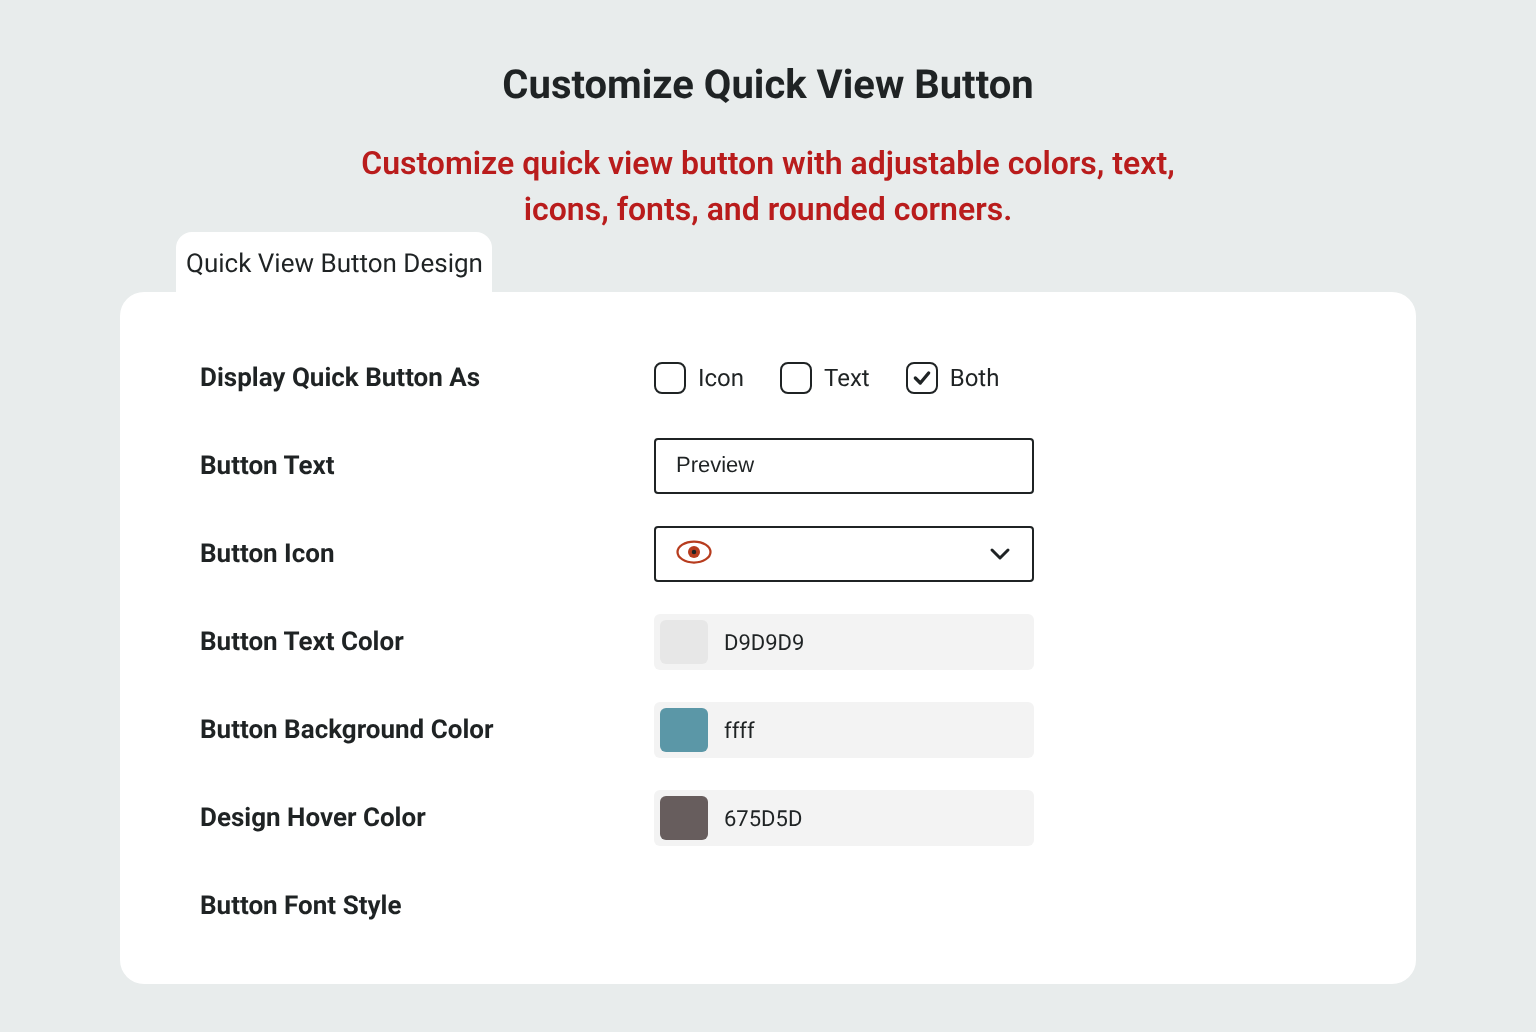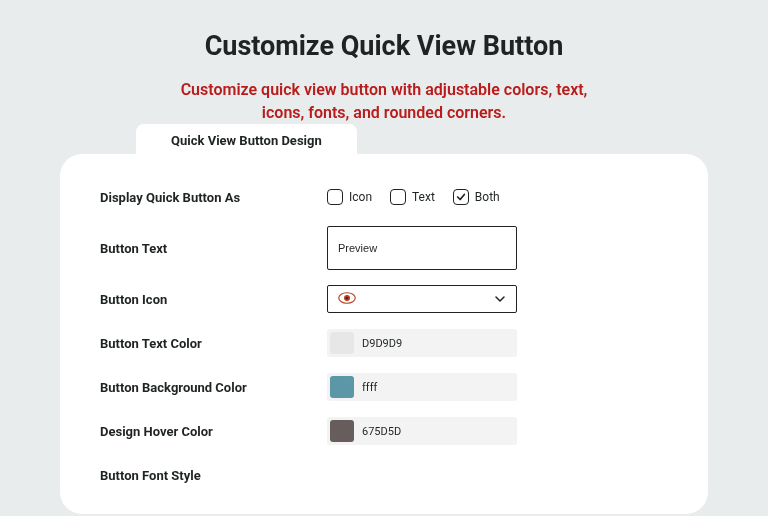--- a/index.html
+++ b/index.html
@@ -12,21 +12,21 @@
       background: #e8ecec;
       width: 768px;
       height: 516px;
       overflow: hidden;
     }
     .container {
       padding: 30px 60px 0;
     }
     .title {
       text-align: center;
-      font-size: 27px;
+      font-size: 20px;
       font-weight: 700;
       color: #1f2324;
       margin-bottom: 16px;
     }
     .subtitle {
       text-align: center;
       font-size: 16px;
       font-weight: 600;
       color: #b91c1c;
       line-height: 1.45;
@@ -36,30 +36,29 @@
     .panel-wrap {
       position: relative;
       margin-top: 8px;
     }
     .tab {
       position: absolute;
       top: -30px;
       left: 28px;
       background: #fff;
       border-radius: 8px 8px 0 0;
-      padding: 9px 35px;
+      padding: 9px 5px;
       font-size: 13px;
-      font-weight: 700;
+      font-weight: 400;
       color: #1f2324;
       z-index: 2;
-      margin-left: 48px;
     }
     .panel {
       background: #fff;
-      border-radius: 22px;
+      border-radius: 12px;
       padding: 28px 40px 24px 40px;
       margin-top: 30px;
     }
     .row {
       display: flex;
       align-items: center;
       margin-bottom: 14px;
       min-height: 30px;
     }
     .row:last-child {
@@ -103,21 +102,21 @@
     .checkbox-box.checked svg {
       display: block;
     }
     .checkbox-box svg {
       display: none;
       width: 10px;
       height: 10px;
     }
     .text-input {
       width: 190px;
-      height: 44px;
+      height: 28px;
       border: 1.5px solid #1f2324;
       border-radius: 2px;
       padding: 0 10px;
       font-size: 11px;
       color: #1f2324;
       background: #fff;
       outline: none;
     }
     .select-box {
       width: 190px;

